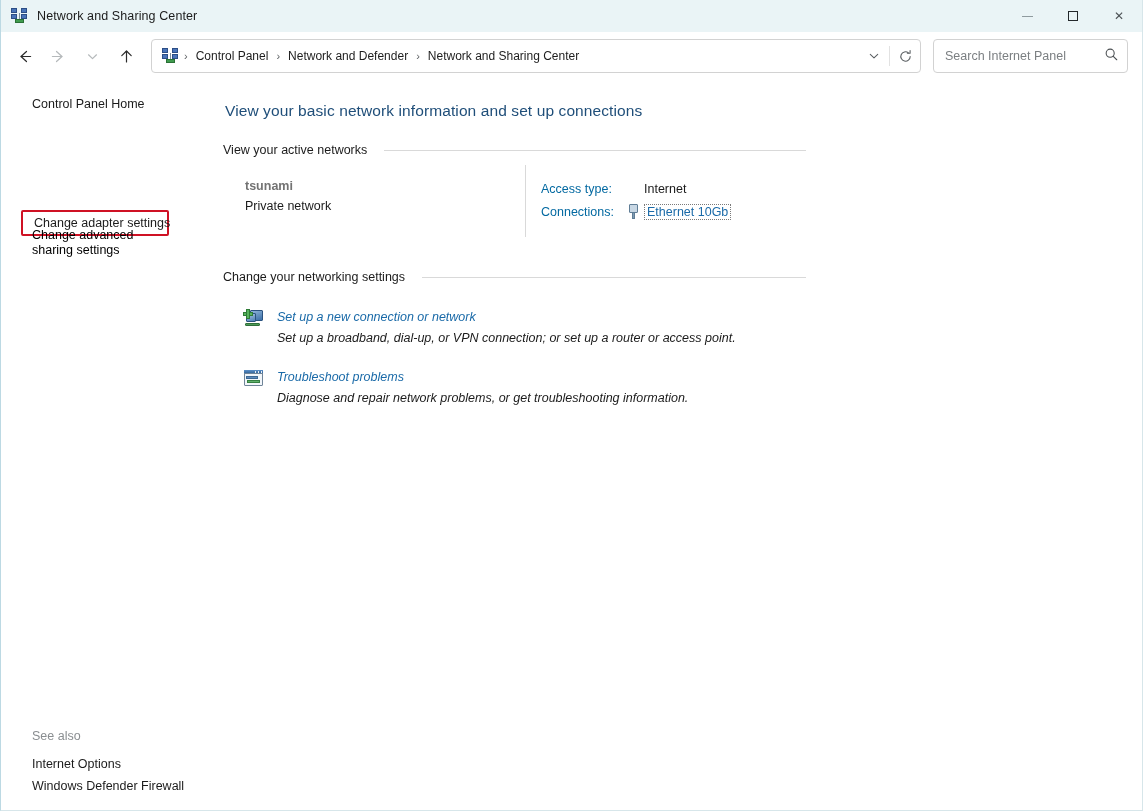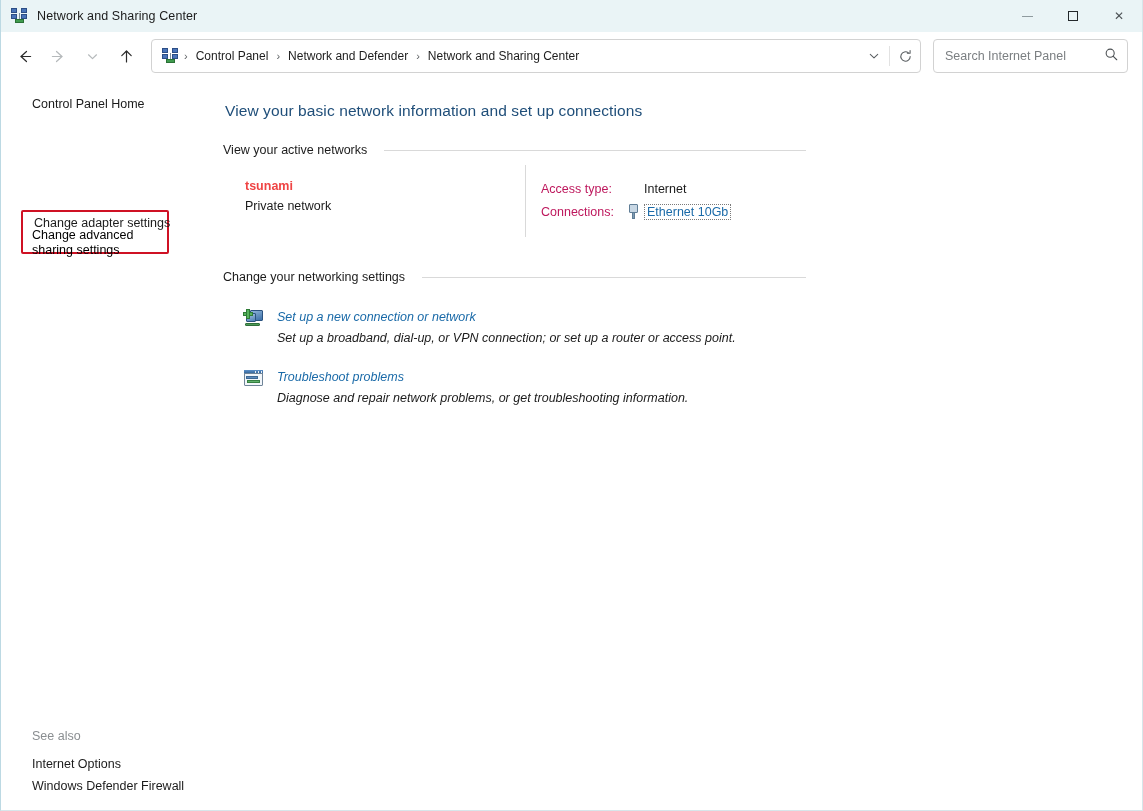--- a/index.html
+++ b/index.html
@@ -160,21 +160,21 @@
     color: #1b1b1b;
     padding: 2px 10px 2px 31px;
     line-height: 17px;
     width: max-content;
     max-width: 205px;
   }
   #side-home { margin-bottom: 15px; }
   #side-adapter-wrap {
     position: absolute;
     left: 20px; top: 130px;
-    width: 148px; height: 44px;
+    width: 148px; height: 26px;
     border: 2px solid #cf1124;
     border-radius: 2px;
   }
   #side-adapter {
     position: absolute; left: 11px; top: 4px;
     font-size: 12.5px; color: #1b1b1b;
     white-space: nowrap;
   }
   #side-advanced {
     position: absolute;
@@ -225,32 +225,32 @@
   }
 
   
   #active-net {
     position: relative;
     margin-top: 22px;
     height: 68px;
     width: 583px;
   }
   .net-left { padding-left: 22px; }
-  .net-name { font-size: 12.5px; font-weight: bold; color: #ef4444; }
+  .net-name { font-size: 12.5px; font-weight: bold; color: #737373; }
   .net-type { font-size: 12.5px; color: #1b1b1b; margin-top: 6px; }
   #net-divider {
     position: absolute; left: 302px; top: -14px;
     width: 1px; height: 72px; background: #d9d9d9;
   }
   #net-right {
     position: absolute; left: 318px; top: 0;
   }
   .net-row { display: flex; align-items: center; height: 19px; }
   .net-row + .net-row { margin-top: 4px; }
-  .net-label { font-size: 12.5px; color: #be185d; width: 85px; flex: 0 0 85px; }
+  .net-label { font-size: 12.5px; color: #0369a1; width: 85px; flex: 0 0 85px; }
   .net-value { font-size: 12.5px; color: #1b1b1b; }
   .conn-icon { width: 15px; flex: 0 0 15px; display:flex; justify-content:center; }
   .conn-link {
     font-size: 12.5px; color: #1a6aa8;
     border: 1px dotted #7a7a7a;
     padding: 0 2px;
     margin-left: 3px;
     text-decoration: none;
   }
 

